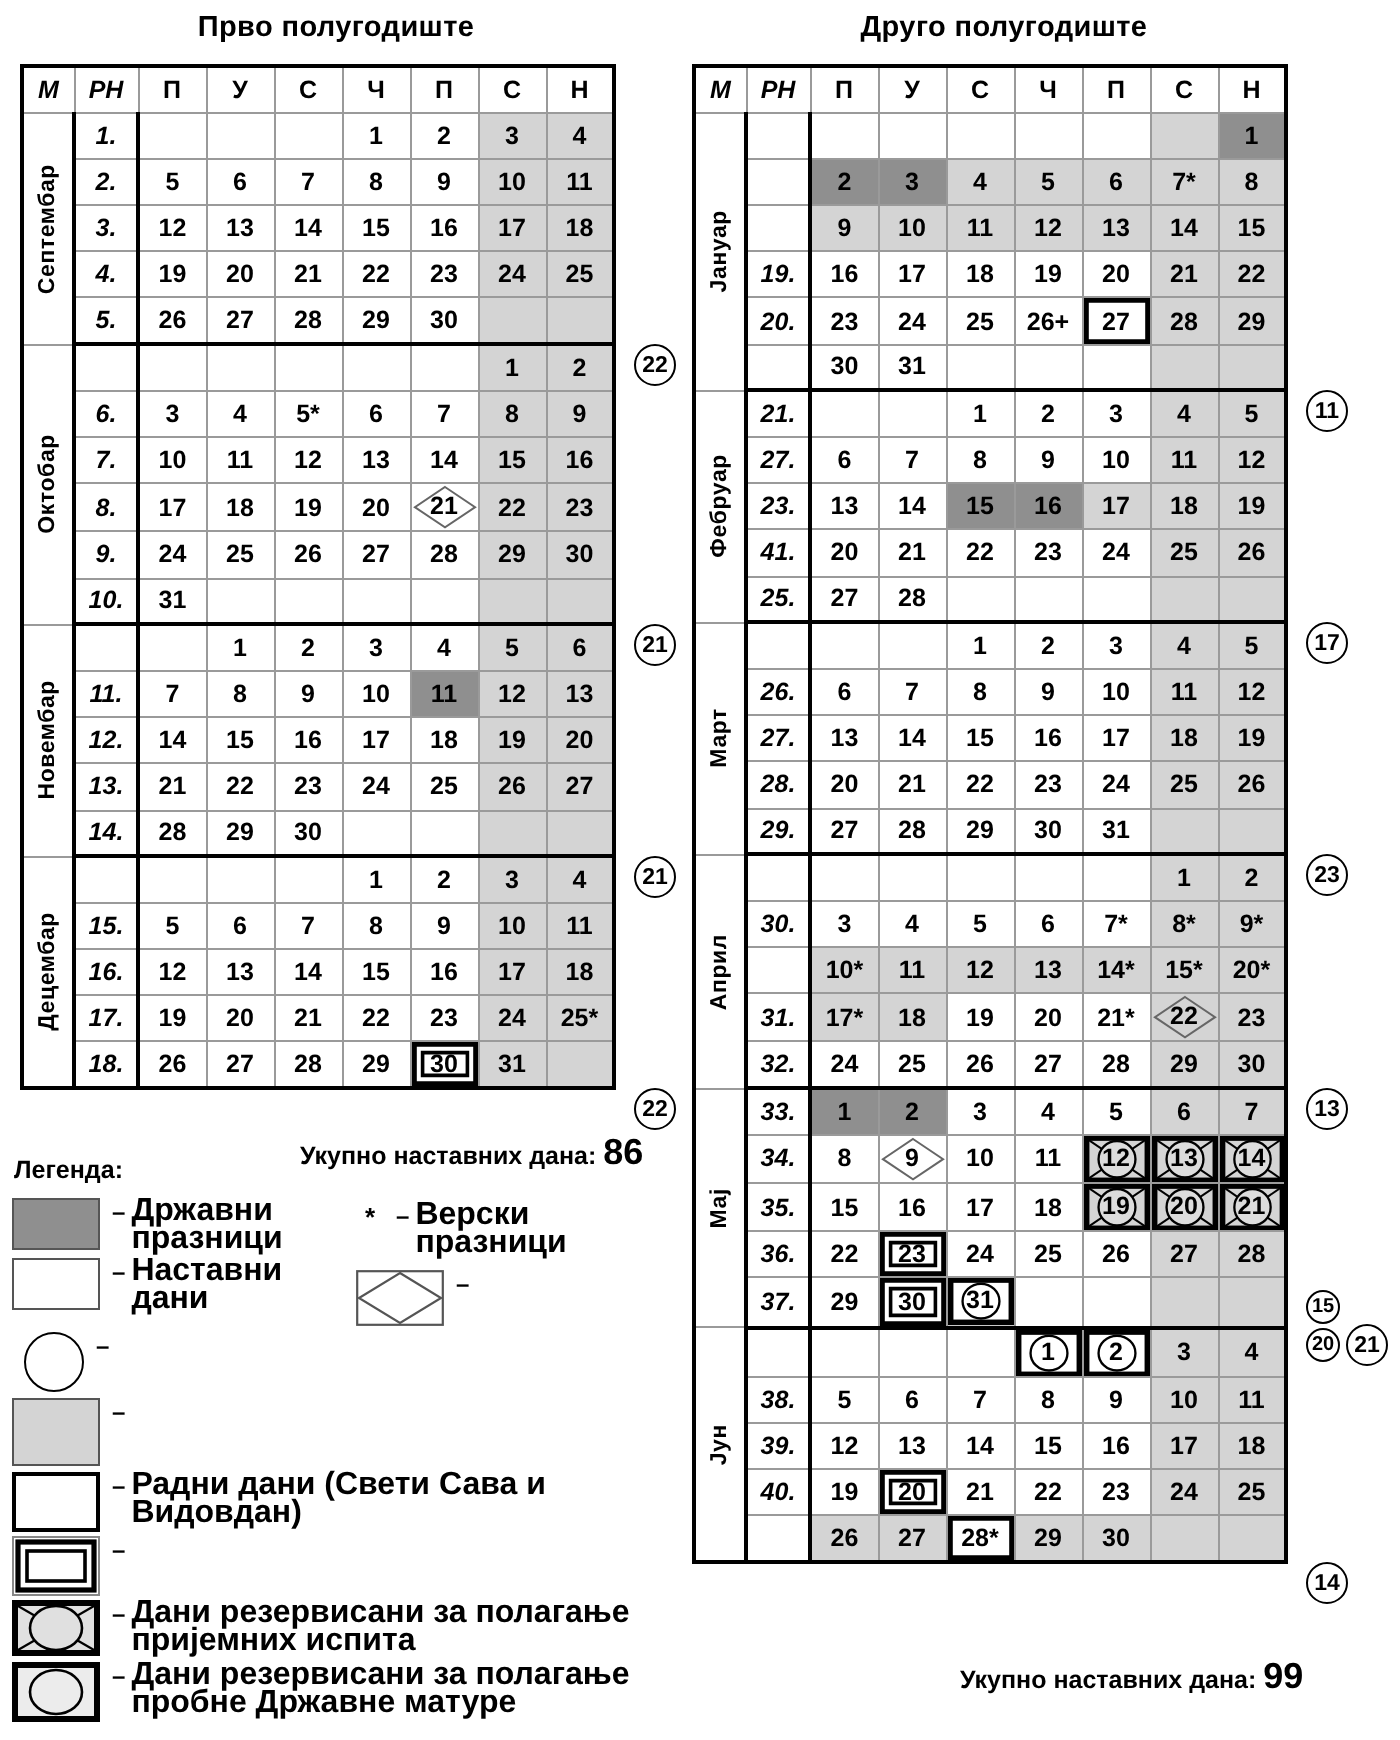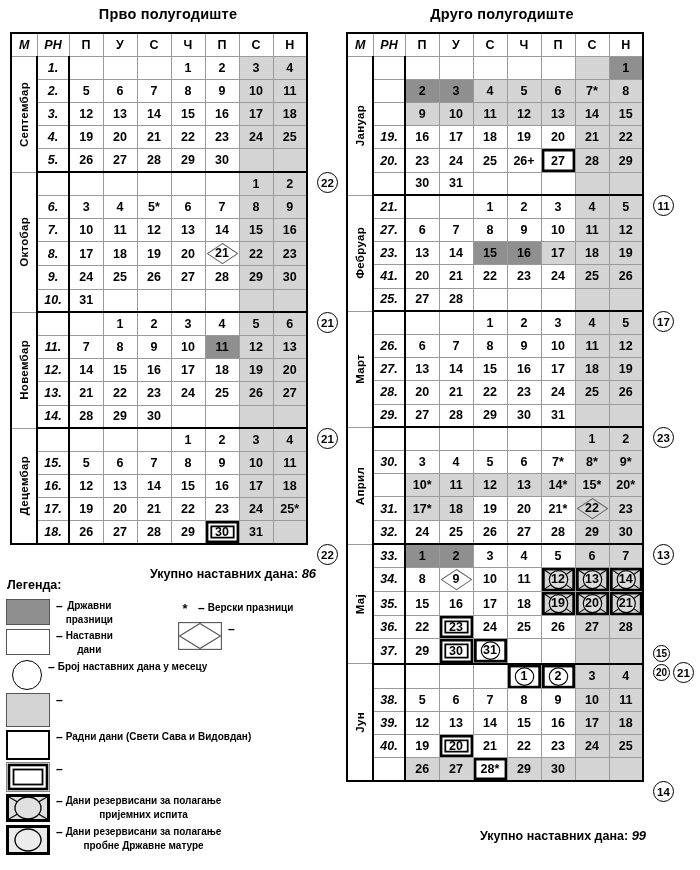--- a/index.html
+++ b/index.html
@@ -88,21 +88,21 @@
   td.b-solid { box-shadow: inset 0 0 0 2.4px #000; }
   
   td.b-double { box-shadow: inset 0 0 0 2.4px #000, inset 0 0 0 4.4px #fff, inset 0 0 0 6.2px #000; }
 
   
   .total {
     position:absolute; font-size:12.5px; font-weight:bold; white-space:nowrap;
   }
   #total-left  { left:150px; top:566px; }
   #total-right { left:480px; top:828px; }
-  .total .num { font-size:13px;font-style:italic; }
+  .total .num { font-size:18px; }
 
   
   .cnum {
     position:absolute;
     border:1.5px solid #000;
     border-radius:50%;
     background:#fff;
     font-size:11.5px;
     font-weight:bold;
     text-align:center;
@@ -110,21 +110,21 @@
   }
   .cnum.sz-lg { width:21px; height:21px; }
   .cnum.sz-sm { width:17px; height:17px; font-size:10px; }
 
   
   #legend { position:absolute; left:6px; top:578px; width:330px; }
   .leg-title { font-size:12.5px; font-weight:bold; margin:0 0 7px 1px; }
   .leg-row { display:flex; align-items:flex-start; margin-bottom:2px; }
   .leg-sw { flex:0 0 auto; margin-right:3px; }
   .leg-dash { font-size:12px; font-weight:bold; margin:0 3px; line-height:14px; }
-  .leg-txt { font-size:10px; font-weight:bold; line-height:14px;text-align:center; }
+  .leg-txt { font-size:16px; font-weight:bold; line-height:14px; }
 
   .sw-box { width:44px; height:26px; border:1.2px solid #555; }
   .sw-hol  { background:#8f8f8f; }
   .sw-work { background:#ffffff; }
   .sw-off  { background:#d4d4d4; }
   .sw-solid{ background:#fff; border:2.6px solid #000; }
   .sw-circ { width:30px; height:30px; border:1.4px solid #000; border-radius:50%; background:#fff; }
   .sw-svg  { display:block; }
 
   .leg-2col { display:flex; }
@@ -914,21 +914,20 @@
           <span class="leg-dash">–</span>
         </div>
       </div>
     </div>
 
     <div class="leg-row" style="margin-top:1px">
       <span class="leg-sw" style="margin-left:6px">
           <span class="sw-circ" style="display:block"></span>
         </span>
       <span class="leg-dash">–</span>
-      <span class="leg-txt" style="white-space: pre-line;">Број наставних дана у месецу</span>
     </div>
 
     <div class="leg-row" style="margin-top:3px">
       <span class="leg-sw">
           <span class="sw-box sw-off" style="display:block;height:34px"></span>
         </span>
       <span class="leg-dash">–</span>
     </div>
 
     <div class="leg-row" style="margin-top:3px">

